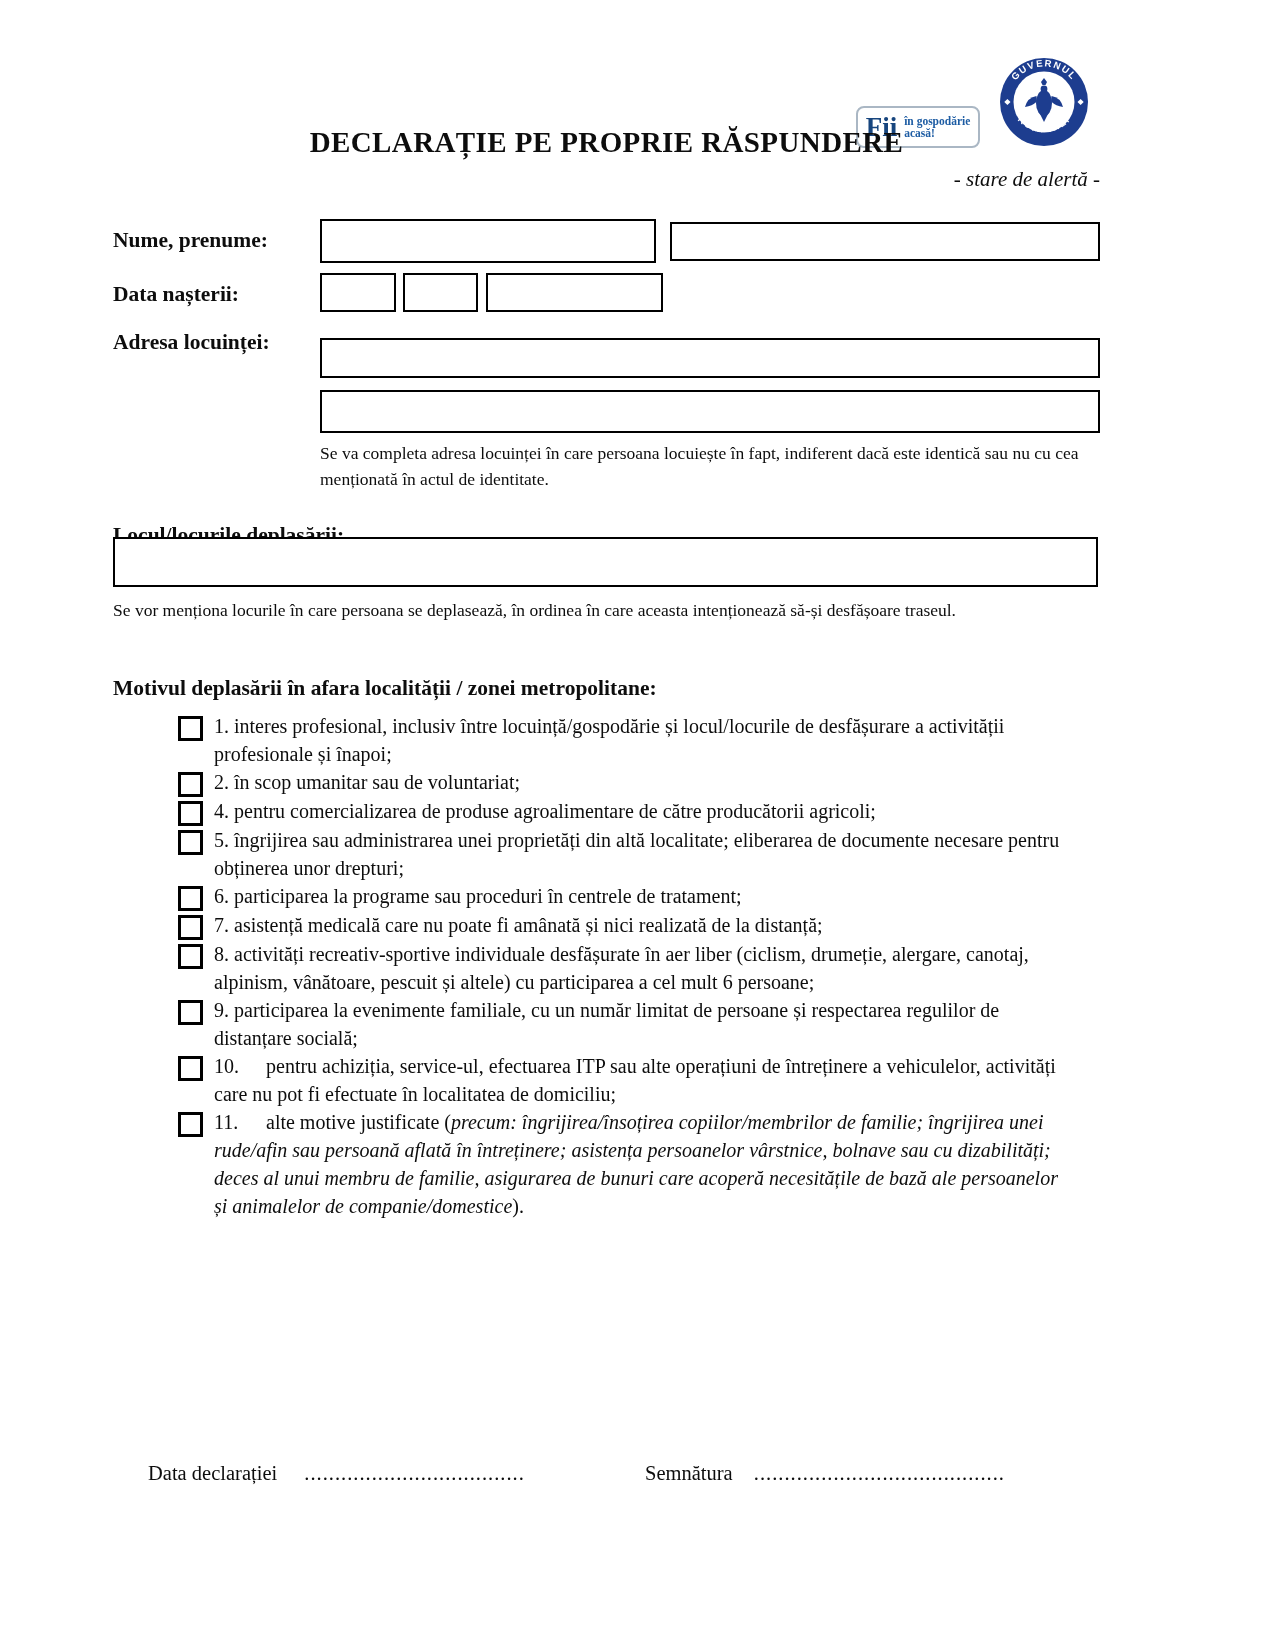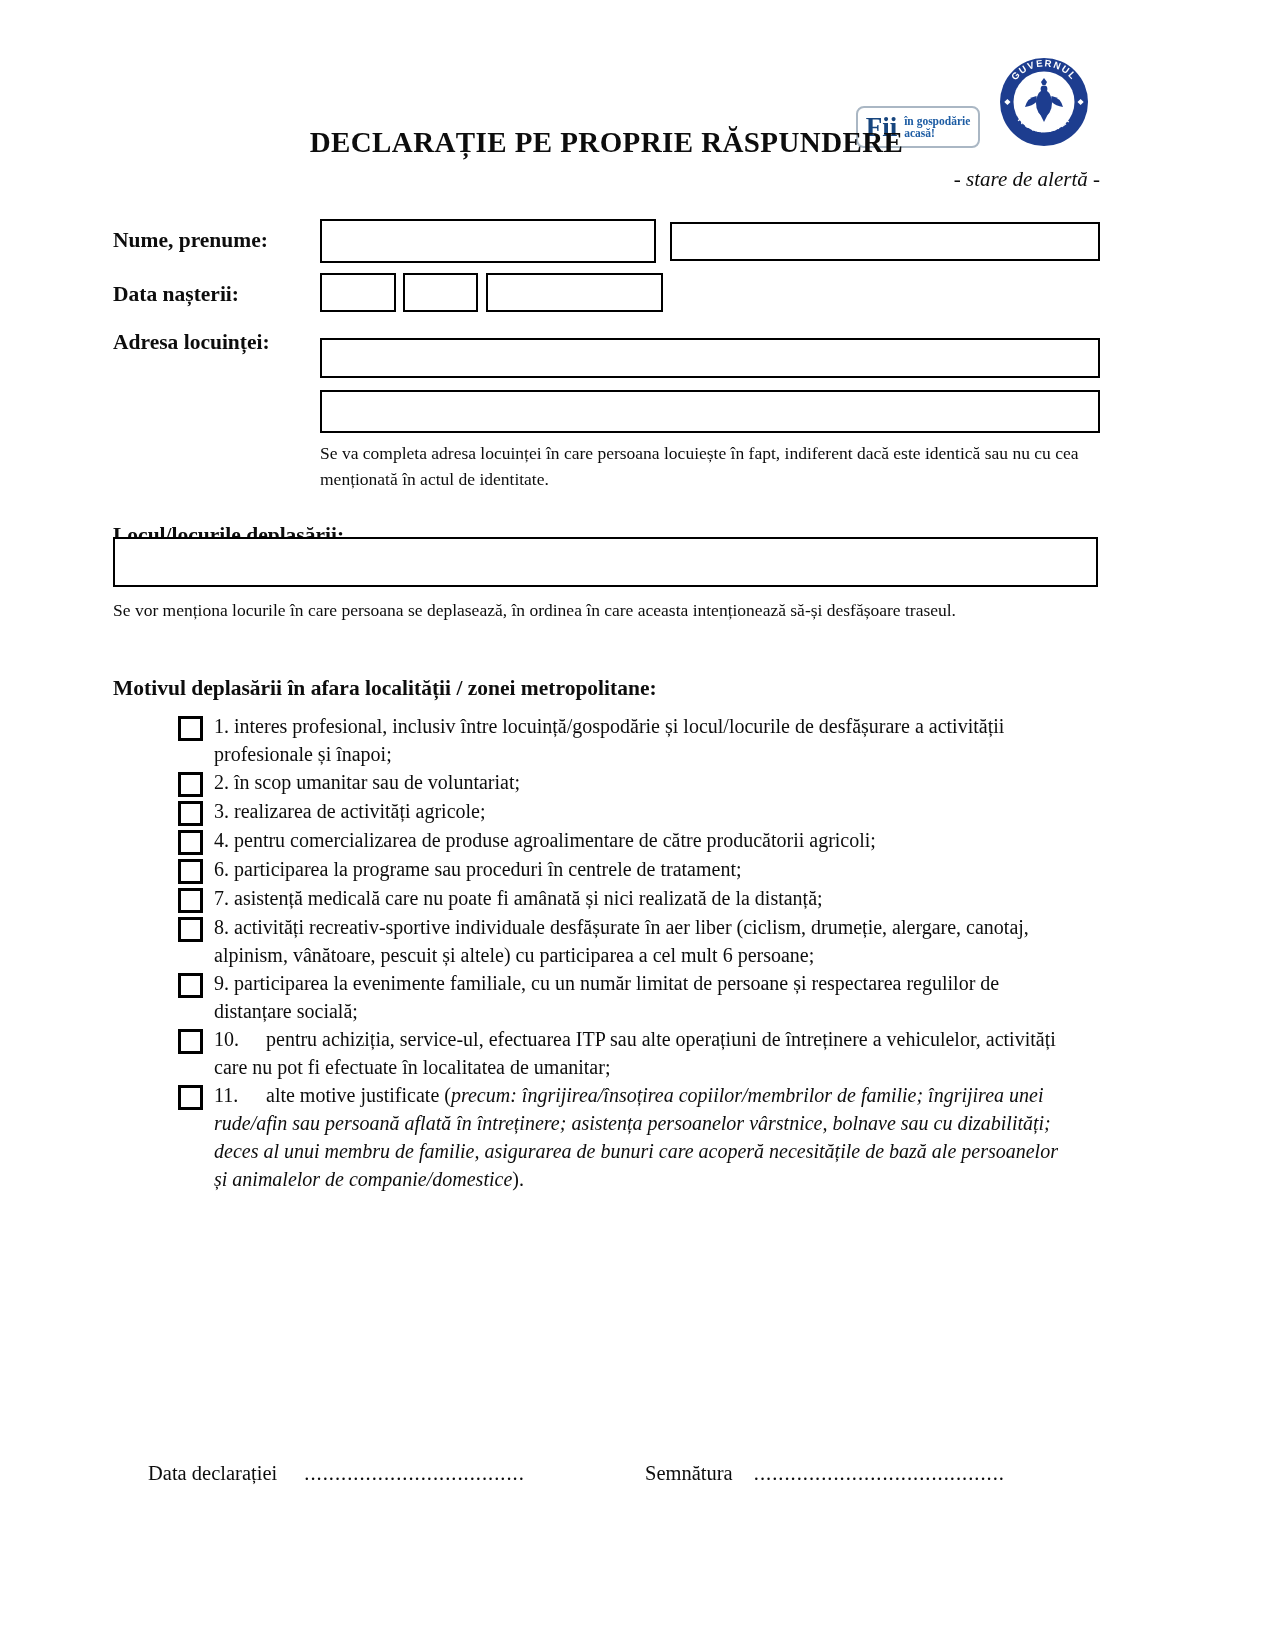--- a/index.html
+++ b/index.html
@@ -129,45 +129,45 @@
     <div class="reason">
       <span class="cb"></span>
       <span class="rt"><span class="rn">1.</span> <span>interes profesional, inclusiv între locuință/gospodărie și locul/locurile de desfășurare a activității profesionale și înapoi;</span></span>
     </div>
     <div class="reason">
       <span class="cb"></span>
       <span class="rt"><span class="rn">2.</span> <span>în scop umanitar sau de voluntariat;</span></span>
     </div>
     <div class="reason">
       <span class="cb"></span>
-      <span class="rt"><span class="rn">3.</span> <span>realizarea de activități agricole;</span></span>
+      <span class="rt"><span class="rn">4.</span> <span>pentru comercializarea de produse agroalimentare de către producătorii agricoli;</span></span>
     </div>
     <div class="reason">
       <span class="cb"></span>
-      <span class="rt"><span class="rn">4.</span> <span>pentru comercializarea de produse agroalimentare de către producătorii agricoli;</span></span>
+      <span class="rt"><span class="rn">5.</span> <span>îngrijirea sau administrarea unei proprietăți din altă localitate; eliberarea de documente necesare pentru obținerea unor drepturi;</span></span>
     </div>
     <div class="reason">
       <span class="cb"></span>
       <span class="rt"><span class="rn">6.</span> <span>participarea la programe sau proceduri în centrele de tratament;</span></span>
     </div>
     <div class="reason">
       <span class="cb"></span>
       <span class="rt"><span class="rn">7.</span> <span>asistență medicală care nu poate fi amânată și nici realizată de la distanță;</span></span>
     </div>
     <div class="reason">
       <span class="cb"></span>
       <span class="rt"><span class="rn">8.</span> <span>activități recreativ-sportive individuale desfășurate în aer liber (ciclism, drumeție, alergare, canotaj, alpinism, vânătoare, pescuit și altele) cu participarea a cel mult 6 persoane;</span></span>
     </div>
     <div class="reason">
       <span class="cb"></span>
       <span class="rt"><span class="rn">9.</span> <span>participarea la evenimente familiale, cu un număr limitat de persoane și respectarea regulilor de distanțare socială;</span></span>
     </div>
     <div class="reason">
       <span class="cb"></span>
-      <span class="rt"><span class="rn tab">10.</span><span>pentru achiziția, service-ul, efectuarea ITP sau alte operațiuni de întreținere a vehiculelor, activități care nu pot fi efectuate în localitatea de umanitar;</span></span>
+      <span class="rt"><span class="rn tab">10.</span><span>pentru achiziția, service-ul, efectuarea ITP sau alte operațiuni de întreținere a vehiculelor, activități care nu pot fi efectuate în localitatea de domiciliu;</span></span>
     </div>
     <div class="reason">
       <span class="cb"></span>
       <span class="rt"><span class="rn tab">11.</span><span>alte motive justificate (</span><span class="it">precum: îngrijirea/însoțirea copiilor/membrilor de familie; îngrijirea unei rude/afin sau persoană aflată în întreținere; asistența persoanelor vârstnice, bolnave sau cu dizabilități; deces al unui membru de familie, asigurarea de bunuri care acoperă necesitățile de bază ale persoanelor și animalelor de companie/domestice</span><span>).</span></span>
     </div>
   </div>
 
   <div class="footer-item" style="left:148px;top:1462px;">
     <span>Data declarației</span>
     <span class="dots" style="margin-left:22px;">....................................</span>

